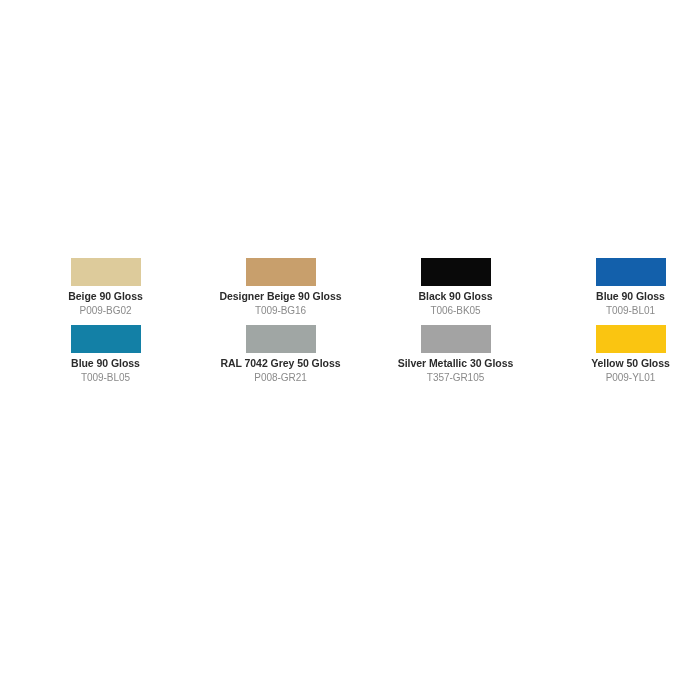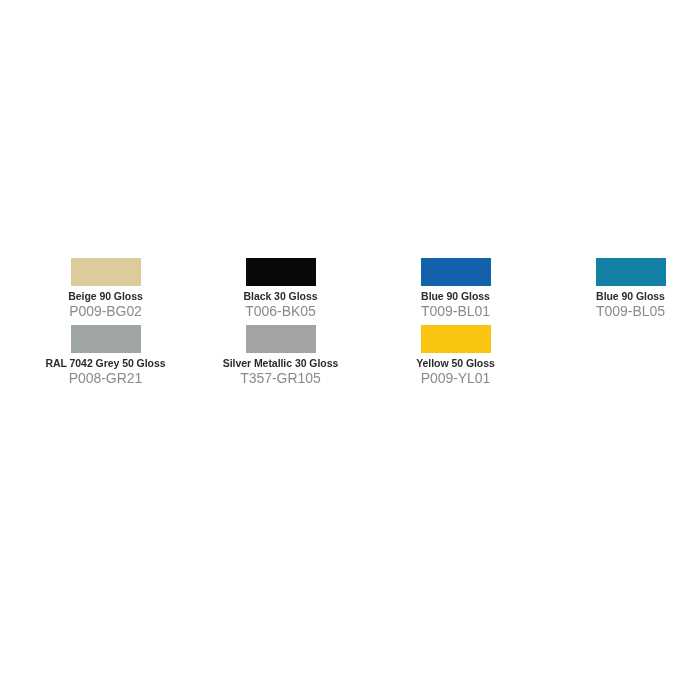--- a/index.html
+++ b/index.html
@@ -57,41 +57,46 @@
     font-weight: bold;
     color: #2b2b2b;
     line-height: 13px;
     text-align: center;
     white-space: nowrap;
     letter-spacing: -0.05px;
   }
 
   .swatch-code {
     margin-top: 2px;
-    font-size: 14px;
+    font-size: 10px;
     font-weight: normal;
     color: #8a8a8a;
     line-height: 12px;
     text-align: center;
     white-space: nowrap;
     letter-spacing: -0.05px;
   }
 </style>
 </head>
 <body>
 
 <div id="swatch-grid">
     <div class="swatch-cell">
       <div class="swatch-chip" style="background-color: rgb(221, 203, 155);"></div>
       <div class="swatch-title">Beige 90 Gloss</div>
       <div class="swatch-code">P009-BG02</div>
     </div>
     <div class="swatch-cell">
+      <div class="swatch-chip" style="background-color: rgb(200, 159, 108);"></div>
+      <div class="swatch-title">Designer Beige 90 Gloss</div>
+      <div class="swatch-code">T009-BG16</div>
+    </div>
+    <div class="swatch-cell">
       <div class="swatch-chip" style="background-color: rgb(9, 9, 9);"></div>
-      <div class="swatch-title">Black 30 Gloss</div>
+      <div class="swatch-title">Black 90 Gloss</div>
       <div class="swatch-code">T006-BK05</div>
     </div>
     <div class="swatch-cell">
       <div class="swatch-chip" style="background-color: rgb(19, 96, 171);"></div>
       <div class="swatch-title">Blue 90 Gloss</div>
       <div class="swatch-code">T009-BL01</div>
     </div>
     <div class="swatch-cell">
       <div class="swatch-chip" style="background-color: rgb(19, 128, 166);"></div>
       <div class="swatch-title">Blue 90 Gloss</div>

